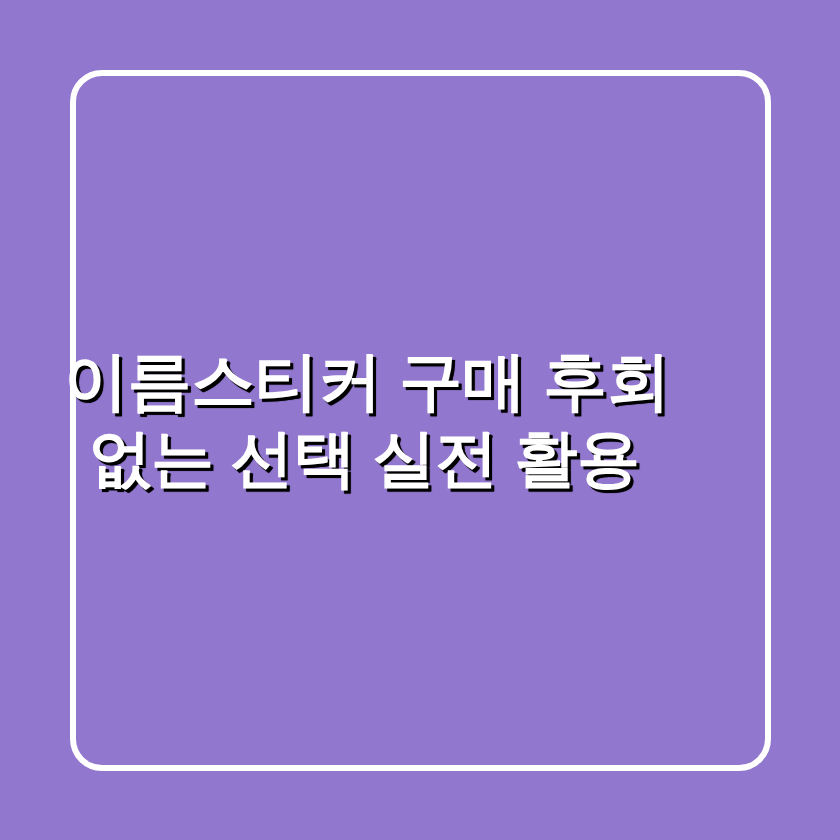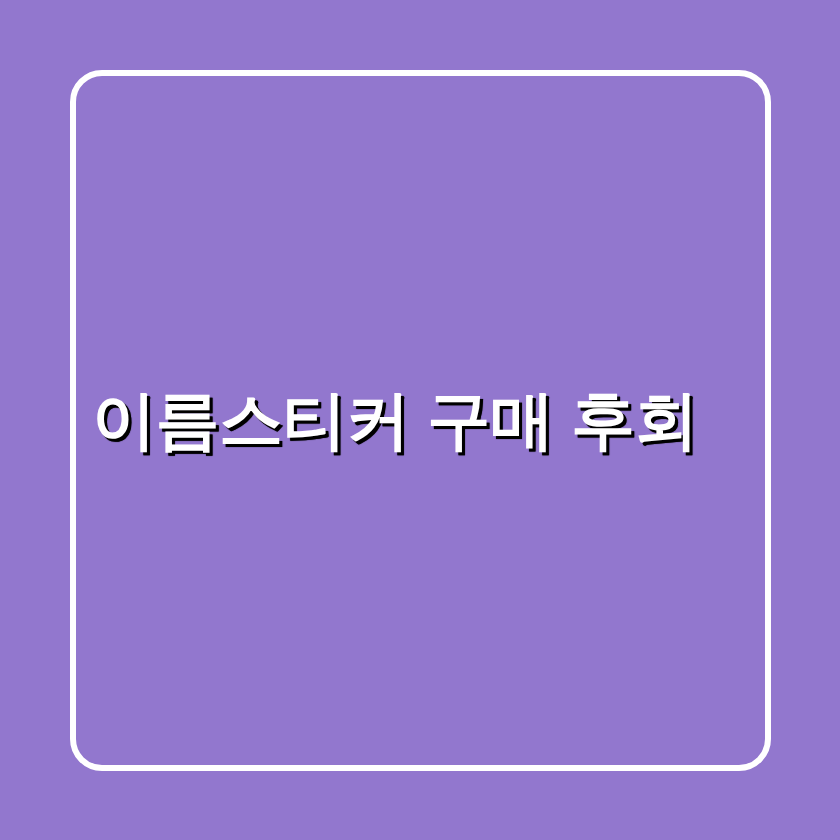--- a/index.html
+++ b/index.html
@@ -37,21 +37,21 @@
     position: absolute;
     left: 0;
     top: 0;
     width: 728px;
     height: 840px;
     display: flex;
     flex-direction: column;
     align-items: center;
     justify-content: center;
     box-sizing: border-box;
-    padding: 0 92px;
+    padding: 0 64px;
   }
 
   .headline-line {
     display: block;
     width: 100%;
     text-align: center;
     color: #ffffff;
     font-size: 64px;
     line-height: 77px;
     font-weight: 700;
@@ -72,15 +72,16 @@
 </style>
 </head>
 <body>
 
 <div id="thumbnail-canvas" style="width: 840px; height: 840px; background: rgb(146, 119, 206);">
 
   <div id="decor-frame" style="border: 6px solid rgb(255, 255, 255); left: 70px; top: 70px; width: 701px; height: 701px; border-radius: 32px;"></div>
 
   <div id="headline-block">
     <span class="headline-line line-1" style="color: rgb(255, 255, 255); text-shadow: rgb(0, 0, 0) 3px 3px 0px, rgb(0, 0, 0) 3px 3px 1px;">이름스티커 구매 후회</span>
+    <span class="headline-line line-2" style="color: rgb(255, 255, 255); text-shadow: rgb(0, 0, 0) 3px 3px 0px, rgb(0, 0, 0) 3px 3px 1px;">없는 선택 실전 활용</span>
   </div>
 
 </div>
 
 </body></html>

